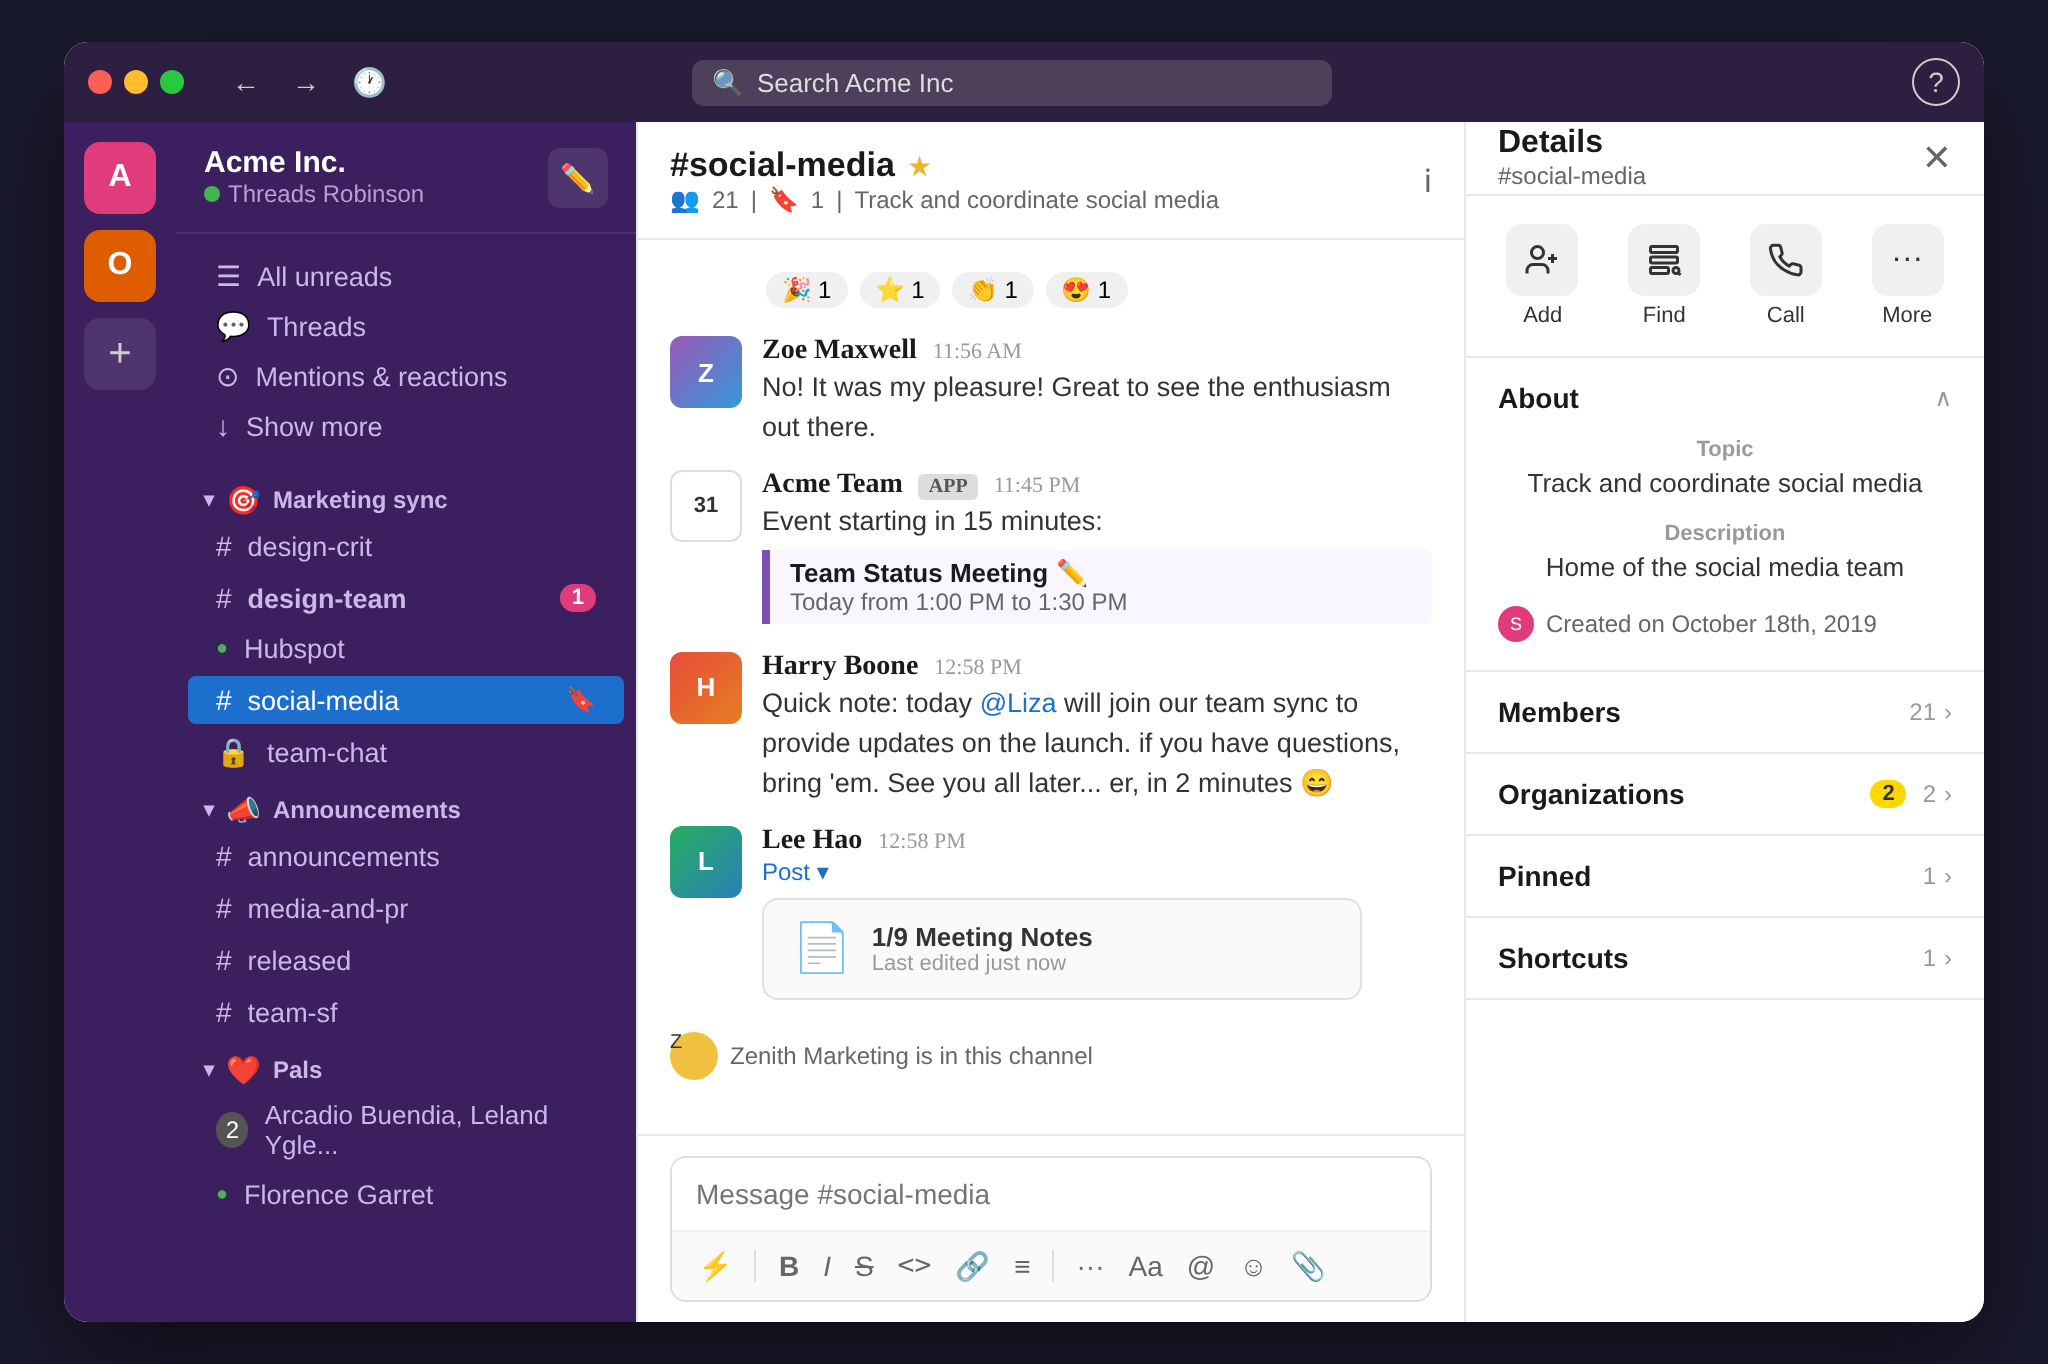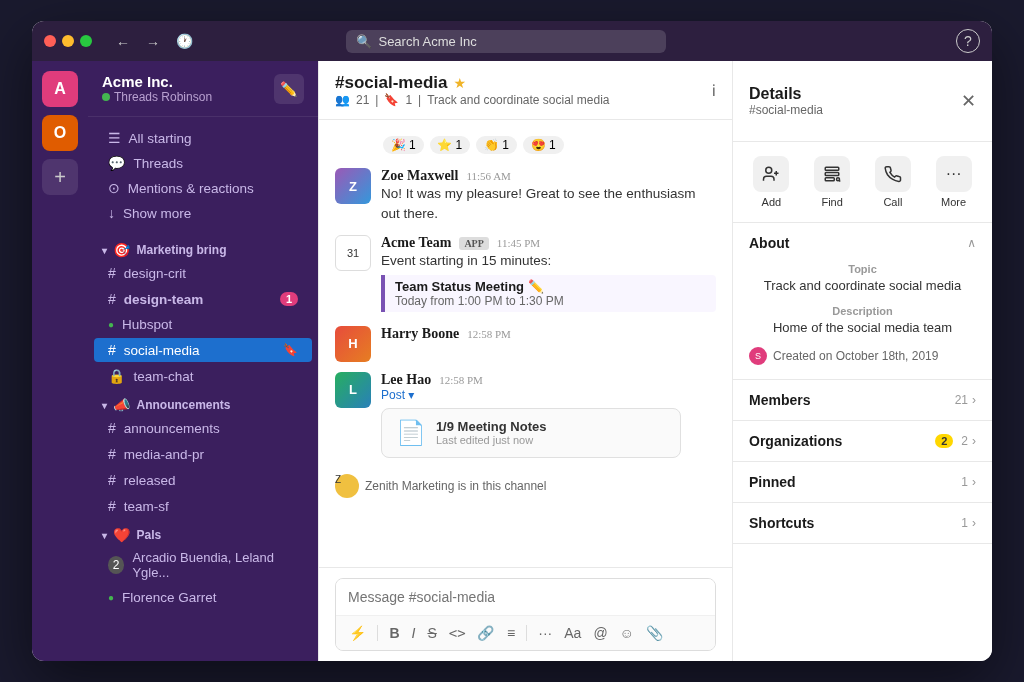--- a/index.html
+++ b/index.html
@@ -240,21 +240,21 @@
     .details-panel {
       width: 260px;
       background: #fff;
       border-left: 1px solid #e8e8e8;
       display: flex;
       flex-direction: column;
       overflow-y: auto;
       flex-shrink: 0;
     }
     .details-header {
-      padding: 24px 16px;
+      padding: 2px 16px;
       display: flex; align-items: center; justify-content: space-between;
       border-bottom: 1px solid #e8e8e8;
     }
     .details-title { font-size: 16px; font-weight: 700; color: #1a1a1a; }
     .details-channel { font-size: 12px; color: #666; }
     .close-btn { background: none; border: none; cursor: pointer; color: #666; font-size: 18px; }
     .details-actions {
       display: flex; justify-content: space-around;
       padding: 14px 8px;
       border-bottom: 1px solid #e8e8e8;
@@ -329,40 +329,40 @@
             <span class="online-dot"></span>
             <span>Threads Robinson</span>
           </div>
         </div>
         <div class="edit-btn">✏️</div>
       </div>
 
       <div class="sidebar-section">
         <div class="sidebar-item">
           <span class="item-icon">☰</span>
-          <span>All starting</span>
+          <span>All unreads</span>
         </div>
         <div class="sidebar-item">
           <span class="item-icon">💬</span>
           <span>Threads</span>
         </div>
         <div class="sidebar-item">
           <span class="item-icon">⊙</span>
           <span>Mentions &amp; reactions</span>
         </div>
         <div class="sidebar-item">
           <span class="item-icon">↓</span>
           <span>Show more</span>
         </div>
       </div>
 
       <div class="section-header">
         <span class="arrow">▾</span>
         <span class="channel-emoji">🎯</span>
-        <span>Marketing bring</span>
+        <span>Marketing sync</span>
       </div>
       <div class="sidebar-item">
         <span class="item-icon">#</span>
         <span>design-crit</span>
       </div>
       <div class="sidebar-item">
         <span class="item-icon">#</span>
         <span><strong>design-team</strong></span>
         <span class="badge">1</span>
       </div>
@@ -463,21 +463,21 @@
           <div class="msg-content">
             <div class="msg-header">
               <span class="msg-name">Zoe Maxwell</span>
               <span class="msg-time">11:56 AM</span>
             </div>
             <div class="msg-text">No! It was my pleasure! Great to see the enthusiasm out there.</div>
           </div>
         </div>
 
         <div class="message-row">
-          <div class="avatar avatar-acme" style="font-size:11px;font-weight:normal;color:#333;">31</div>
+          <div class="avatar avatar-acme" style="font-size:11px;font-weight:bold;color:#333;">31</div>
           <div class="msg-content">
             <div class="msg-header">
               <span class="msg-name">Acme Team</span>
               <span class="msg-app-badge">APP</span>
               <span class="msg-time">11:45 PM</span>
             </div>
             <div class="msg-text">Event starting in 15 minutes:</div>
             <div class="event-card">
               <div class="event-title">
                 <span>Team Status Meeting</span>
@@ -487,20 +487,23 @@
             </div>
           </div>
         </div>
 
         <div class="message-row">
           <div class="avatar avatar-harry">H</div>
           <div class="msg-content">
             <div class="msg-header">
               <span class="msg-name">Harry Boone</span>
               <span class="msg-time">12:58 PM</span>
+            </div>
+            <div class="msg-text">
+              Quick note: today <span class="mention">@Liza</span> will join our team sync to provide updates on the launch. if you have questions, bring 'em. See you all later... er, in 2 minutes 😄
             </div>
           </div>
         </div>
 
         <div class="message-row">
           <div class="avatar avatar-lee">L</div>
           <div class="msg-content">
             <div class="msg-header">
               <span class="msg-name">Lee Hao</span>
               <span class="msg-time">12:58 PM</span>

